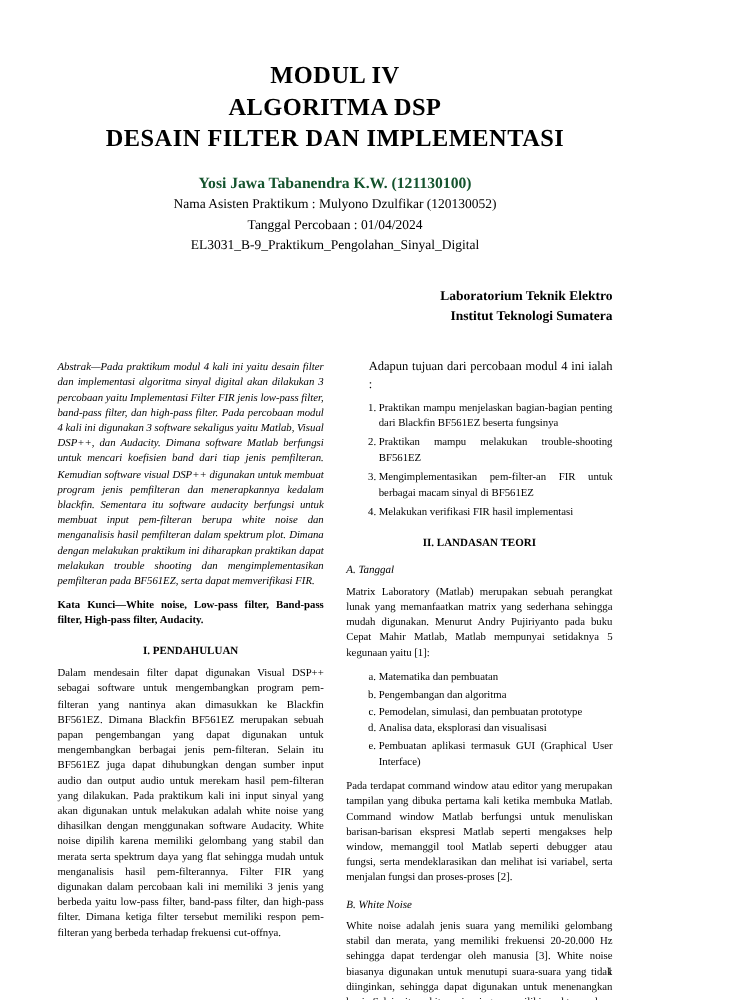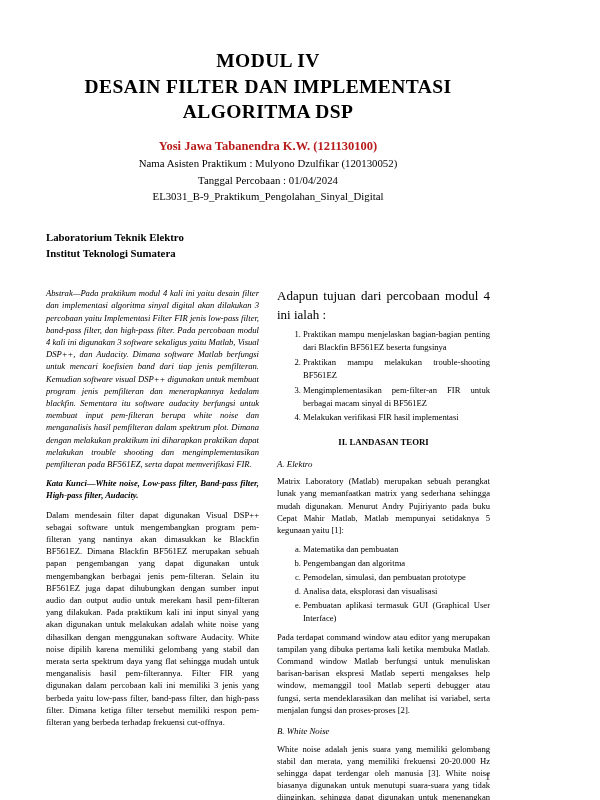--- a/index.html
+++ b/index.html
@@ -34,30 +34,30 @@
     letter-spacing: 0.4px;
     line-height: 1.32;
   }
   .authors {
     text-align: center;
     margin-top: 12px;
   }
   .author-main {
     font-size: 12.5px;
     font-weight: bold;
-    color: #b91c1c;
+    color: #14532d;
     line-height: 1.45;
   }
   .author-sub {
     font-size: 10.8px;
     line-height: 1.5;
   }
 
   .affil {
-    text-align: left;
+    text-align: right;
     margin-top: 26px;
     font-size: 10.8px;
     font-weight: bold;
     line-height: 1.45;
   }
 
   
   .columns {
     display: flex;
     gap: 18px;
@@ -74,21 +74,20 @@
     font-weight: normal;
     text-align: justify;
   }
   p {
     margin: 0 0 7px 0;
     text-indent: 12px;
   }
   p.noindent { text-indent: 0; }
 
   .keywords {
-    font-style: italic;
     font-weight: bold;
     text-align: justify;
     margin-top: 6px;
   }
 
   .sec-head {
     text-align: center;
     font-weight: bold;
     font-size: 8.8px;
     margin: 12px 0 6px 0;
@@ -116,73 +115,74 @@
 
   ol.alpha {
     margin: 2px 0 6px 0;
     padding-left: 26px;
     font-size: 8.6px;
     line-height: 1.5;
     list-style-type: lower-alpha;
   }
   ol.alpha li { margin-bottom: 1px; text-align: justify; }
 
-  .intro-note { font-size: 13px; margin-bottom: 4px; }
+  .intro-note { font-size: 10px; margin-bottom: 4px; margin-left: 18px; }
 
   .page-number {
     position: absolute;
     right: 46px;
     bottom: 18px;
     font-size: 9px;
   }
 </style>
 </head>
 <body>
 
 <div class="page">
 
   <div class="title-block">
     <div class="title-line">MODUL IV</div>
+    <div class="title-line">ALGORITMA DSP</div>
     <div class="title-line">DESAIN FILTER DAN IMPLEMENTASI</div>
-    <div class="title-line">ALGORITMA DSP</div>
   </div>
 
   <div class="authors">
     <div class="author-main">Yosi Jawa Tabanendra K.W. (121130100)</div>
     <div class="author-sub">Nama Asisten Praktikum : Mulyono Dzulfikar (120130052)</div>
     <div class="author-sub">Tanggal Percobaan : 01/04/2024</div>
     <div class="author-sub">EL3031_B-9_Praktikum_Pengolahan_Sinyal_Digital</div>
   </div>
 
   <div class="affil">
     <div>Laboratorium Teknik Elektro</div>
     <div>Institut Teknologi Sumatera</div>
   </div>
 
   <div class="columns">
 
     <div class="col">
       <p class="abstract noindent">Abstrak—Pada praktikum modul 4 kali ini yaitu desain filter dan implementasi algoritma sinyal digital akan dilakukan 3 percobaan yaitu Implementasi Filter FIR jenis low-pass filter, band-pass filter, dan high-pass filter. Pada percobaan modul 4 kali ini digunakan 3 software sekaligus yaitu Matlab, Visual DSP++, dan Audacity. Dimana software Matlab berfungsi untuk mencari koefisien band dari tiap jenis pemfilteran. Kemudian software visual DSP++ digunakan untuk membuat program jenis pemfilteran dan menerapkannya kedalam blackfin. Sementara itu software audacity berfungsi untuk membuat input pem-filteran berupa white noise dan menganalisis hasil pemfilteran dalam spektrum plot. Dimana dengan melakukan praktikum ini diharapkan praktikan dapat melakukan trouble shooting dan mengimplementasikan pemfilteran pada BF561EZ, serta dapat memverifikasi FIR.</p>
       <p class="keywords noindent">Kata Kunci—White noise, Low-pass filter, Band-pass filter, High-pass filter, Audacity.</p>
 
+      <div class="sec-head">I.  PENDAHULUAN</div>
       <p class="noindent">Dalam mendesain filter dapat digunakan Visual DSP++ sebagai software untuk mengembangkan program pem-filteran yang nantinya akan dimasukkan ke Blackfin BF561EZ. Dimana Blackfin BF561EZ merupakan sebuah papan pengembangan yang dapat digunakan untuk mengembangkan berbagai jenis pem-filteran. Selain itu BF561EZ juga dapat dihubungkan dengan sumber input audio dan output audio untuk merekam hasil pem-filteran yang dilakukan. Pada praktikum kali ini input sinyal yang akan digunakan untuk melakukan adalah white noise yang dihasilkan dengan menggunakan software Audacity. White noise dipilih karena memiliki gelombang yang stabil dan merata serta spektrum daya yang flat sehingga mudah untuk menganalisis hasil pem-filterannya. Filter FIR yang digunakan dalam percobaan kali ini memiliki 3 jenis yang berbeda yaitu low-pass filter, band-pass filter, dan high-pass filter. Dimana ketiga filter tersebut memiliki respon pem-filteran yang berbeda terhadap frekuensi cut-offnya.</p>
     </div>
 
     <div class="col">
       <p class="noindent intro-note">Adapun tujuan dari percobaan modul 4 ini ialah :</p>
       <ol class="numbered">
         <li>Praktikan mampu menjelaskan bagian-bagian penting dari Blackfin BF561EZ beserta fungsinya</li>
         <li>Praktikan mampu melakukan trouble-shooting BF561EZ</li>
         <li>Mengimplementasikan pem-filter-an FIR untuk berbagai macam sinyal di BF561EZ</li>
         <li>Melakukan verifikasi FIR hasil implementasi</li>
       </ol>
 
       <div class="sec-head-2">II.  LANDASAN TEORI</div>
 
-      <div class="subsec-head">A.  Elektro</div>
+      <div class="subsec-head">A.  Tanggal</div>
       <p class="noindent">Matrix Laboratory (Matlab) merupakan sebuah perangkat lunak yang memanfaatkan matrix yang sederhana sehingga mudah digunakan. Menurut Andry Pujiriyanto pada buku Cepat Mahir Matlab, Matlab mempunyai setidaknya 5 kegunaan yaitu [1]:</p>
       <ol class="alpha">
         <li>Matematika dan pembuatan</li>
         <li>Pengembangan dan algoritma</li>
         <li>Pemodelan, simulasi, dan pembuatan prototype</li>
         <li>Analisa data, eksplorasi dan visualisasi</li>
         <li>Pembuatan aplikasi termasuk GUI (Graphical User Interface)</li>
       </ol>
       <p class="noindent">Pada terdapat command window atau editor yang merupakan tampilan yang dibuka pertama kali ketika membuka Matlab. Command window Matlab berfungsi untuk menuliskan barisan-barisan ekspresi Matlab seperti mengakses help window, memanggil tool Matlab seperti debugger atau fungsi, serta mendeklarasikan dan melihat isi variabel, serta menjalan fungsi dan proses-proses [2].</p>
 

